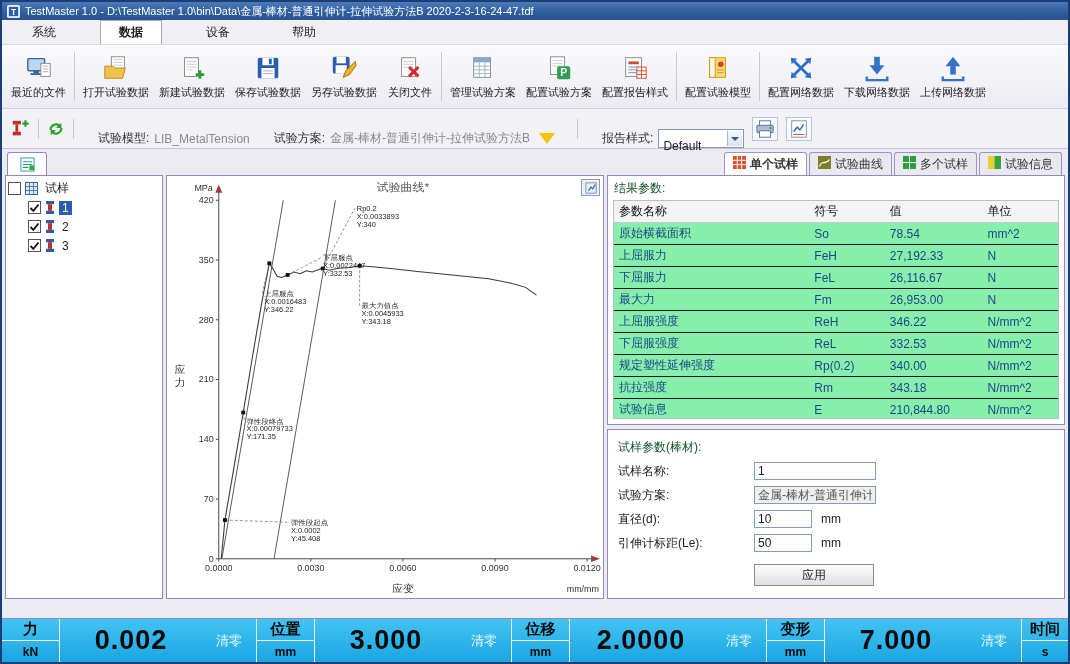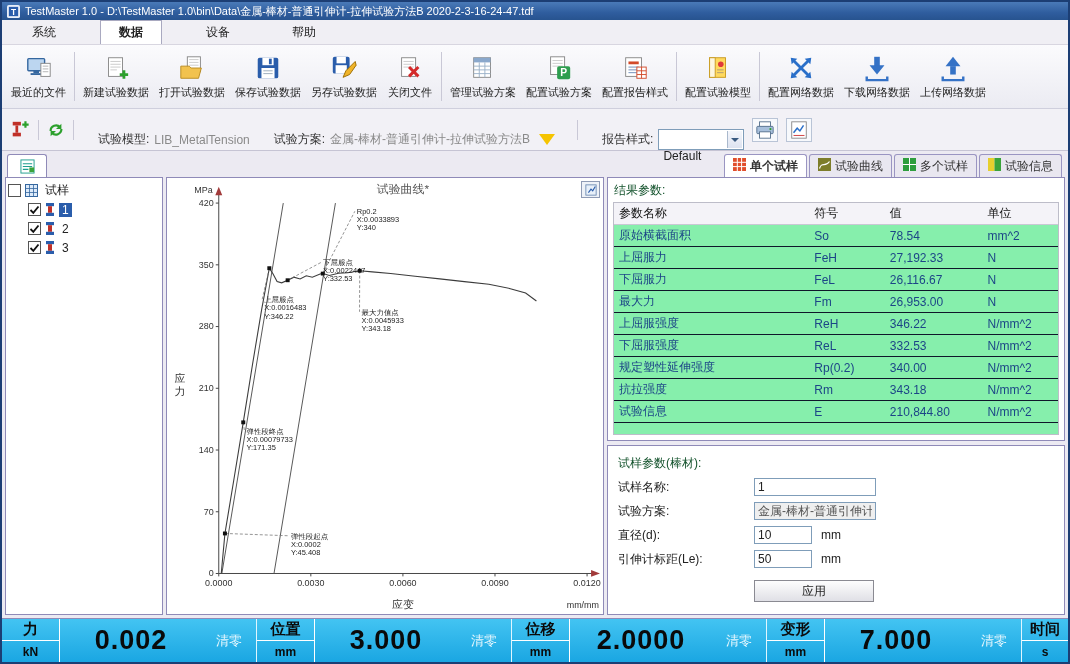--- a/index.html
+++ b/index.html
@@ -16,31 +16,31 @@
 .tb-icon{height:28px;display:flex;align-items:center;}
 .tb-label{font-size:11px;color:#222;white-space:nowrap;}
 .tb-sep{width:1px;background:#c9c8d6;margin:5px 3px;}
 .toolbar2{flex:0 0 30px;background:#f2f1f6;border-bottom:1px solid #c6c4d4;display:flex;align-items:center;padding:0 8px;gap:8px;font-size:12px;}
 .tb2-sep{width:1px;height:20px;background:#c9c8d6;}
 .tb2-label{color:#333;white-space:nowrap;}
 .tb2-value{color:#8a8a8a;white-space:nowrap;}
 .grp{display:flex;align-items:center;gap:5px;}
 .grp.push{margin-left:16px;margin-top:20px;}
 .tri-down{width:0;height:0;border-left:8px solid transparent;border-right:8px solid transparent;border-top:11px solid #f5c400;margin-left:4px;}
-.combo{position:relative;width:86px;height:19px;border:1px solid #7f9db9;background:#fff;padding:19px 18px 0 4px;color:#222;}
+.combo{position:relative;width:86px;height:19px;border:1px solid #7f9db9;background:#fff;padding:9px 18px 0 4px;color:#222;}
 .combo-arrow{position:absolute;right:1px;top:1px;bottom:1px;width:15px;background:linear-gradient(#f4f6fb,#dde3f0);border-left:1px solid #a9b8cc;display:flex;align-items:center;justify-content:center;}
 .combo-arrow:after{content:"";border:4px solid transparent;border-top-color:#3a5a80;margin-top:4px;}
 .icon-btn{width:26px;height:24px;display:flex;align-items:center;justify-content:center;border:1px solid #b9c4d6;background:#f7f9fc;}
 .main{flex:1;display:flex;flex-direction:column;min-height:0;}
 .strip{flex:0 0 26px;position:relative;}
 .mini-tab{position:absolute;left:5px;top:3px;width:40px;height:23px;background:#fff;border:1px solid #8f8ab8;border-bottom:none;border-radius:3px 3px 0 0;display:flex;align-items:center;justify-content:center;}
 .right-tabs{position:absolute;left:722px;top:3px;display:flex;gap:2px;height:23px;}
 .rtab{display:flex;align-items:center;gap:4px;padding:0 8px;background:#e9e7f0;border:1px solid #9a95c2;border-bottom:none;border-radius:3px 3px 0 0;font-size:12px;color:#333;white-space:nowrap;}
 .rtab.active{background:#fff;font-weight:bold;}
-.panels{flex:1;display:flex;gap:3px;padding:0 3px 3px;min-height:0;}
+.panels{flex:1;display:flex;gap:3px;padding:0 3px 19px;min-height:0;}
 .tree-panel{flex:0 0 158px;background:#fff;border:1px solid #8f8ab8;padding:3px 2px;}
 .tree-row{display:flex;align-items:center;gap:4px;height:19px;font-size:12px;color:#222;}
 .tree-row.child{padding-left:20px;}
 .tlabel{padding:0 3px;}
 .tlabel.selected{background:#2a5dab;color:#fff;}
 .cb,.ticon{display:flex;align-items:center;}
 .chart-panel{flex:1;background:#fff;border:1px solid #8f8ab8;position:relative;min-width:0;}
 .chart-popout{position:absolute;top:3px;right:3px;width:19px;height:17px;border:1px solid #8f9bb5;background:#eef2f8;display:flex;align-items:center;justify-content:center;}
 .right-panel{flex:0 0 458px;display:flex;flex-direction:column;gap:4px;min-height:0;}
 .results-box{flex:1;background:#fff;border:1px solid #8f8ab8;display:flex;flex-direction:column;min-height:0;}
@@ -105,36 +105,36 @@
             <rect x="17" y="10" width="10" height="14" fill="#fff" stroke="#888"></rect>
             <path d="M19 13 h6 M19 16 h6 M19 19 h6" stroke="#b0b0b0"></path>
           </svg>
         </span>
         <span class="tb-label">最近的文件</span>
       </div>
       <div class="tb-sep"></div>
       <div class="tb-btn">
         <span class="tb-icon">
           <svg viewBox="0 0 30 30" width="28" height="28">
+            <rect x="10" y="3" width="14" height="16" fill="#fff" stroke="#888"></rect>
+            <path d="M12 6 h10 M12 9 h10 M12 12 h10" stroke="#c9c9c9"></path>
+            <path d="M3 13 h9 l2 2 h11 l-3 11 h-19 z" fill="#f2c24e" stroke="#b98a1d"></path>
+          </svg>
+        </span>
+        <span class="tb-label">打开试验数据</span>
+      </div>
+      <div class="tb-btn">
+        <span class="tb-icon">
+          <svg viewBox="0 0 30 30" width="28" height="28">
             <rect x="7" y="4" width="15" height="20" fill="#fff" stroke="#888"></rect>
             <path d="M9 8 h11 M9 11 h11 M9 14 h11 M9 17 h7" stroke="#c9c9c9"></path>
             <path d="M19 22 h9 M23.5 17.5 v9" stroke="#2ca02c" stroke-width="3"></path>
           </svg>
         </span>
         <span class="tb-label">新建试验数据</span>
-      </div>
-      <div class="tb-btn">
-        <span class="tb-icon">
-          <svg viewBox="0 0 30 30" width="28" height="28">
-            <rect x="10" y="3" width="14" height="16" fill="#fff" stroke="#888"></rect>
-            <path d="M12 6 h10 M12 9 h10 M12 12 h10" stroke="#c9c9c9"></path>
-            <path d="M3 13 h9 l2 2 h11 l-3 11 h-19 z" fill="#f2c24e" stroke="#b98a1d"></path>
-          </svg>
-        </span>
-        <span class="tb-label">打开试验数据</span>
       </div>
       <div class="tb-btn">
         <span class="tb-icon">
           <svg viewBox="0 0 30 30" width="28" height="28">
             <rect x="4" y="4" width="22" height="22" rx="2" fill="#2a5dab"></rect>
             <rect x="9" y="4" width="12" height="8" fill="#fff"></rect>
             <rect x="16" y="5" width="3" height="6" fill="#2a5dab"></rect>
             <rect x="8" y="15" width="14" height="11" fill="#fff"></rect>
             <path d="M10 18 h10 M10 21 h10" stroke="#9aaabb"></path>
           </svg>

